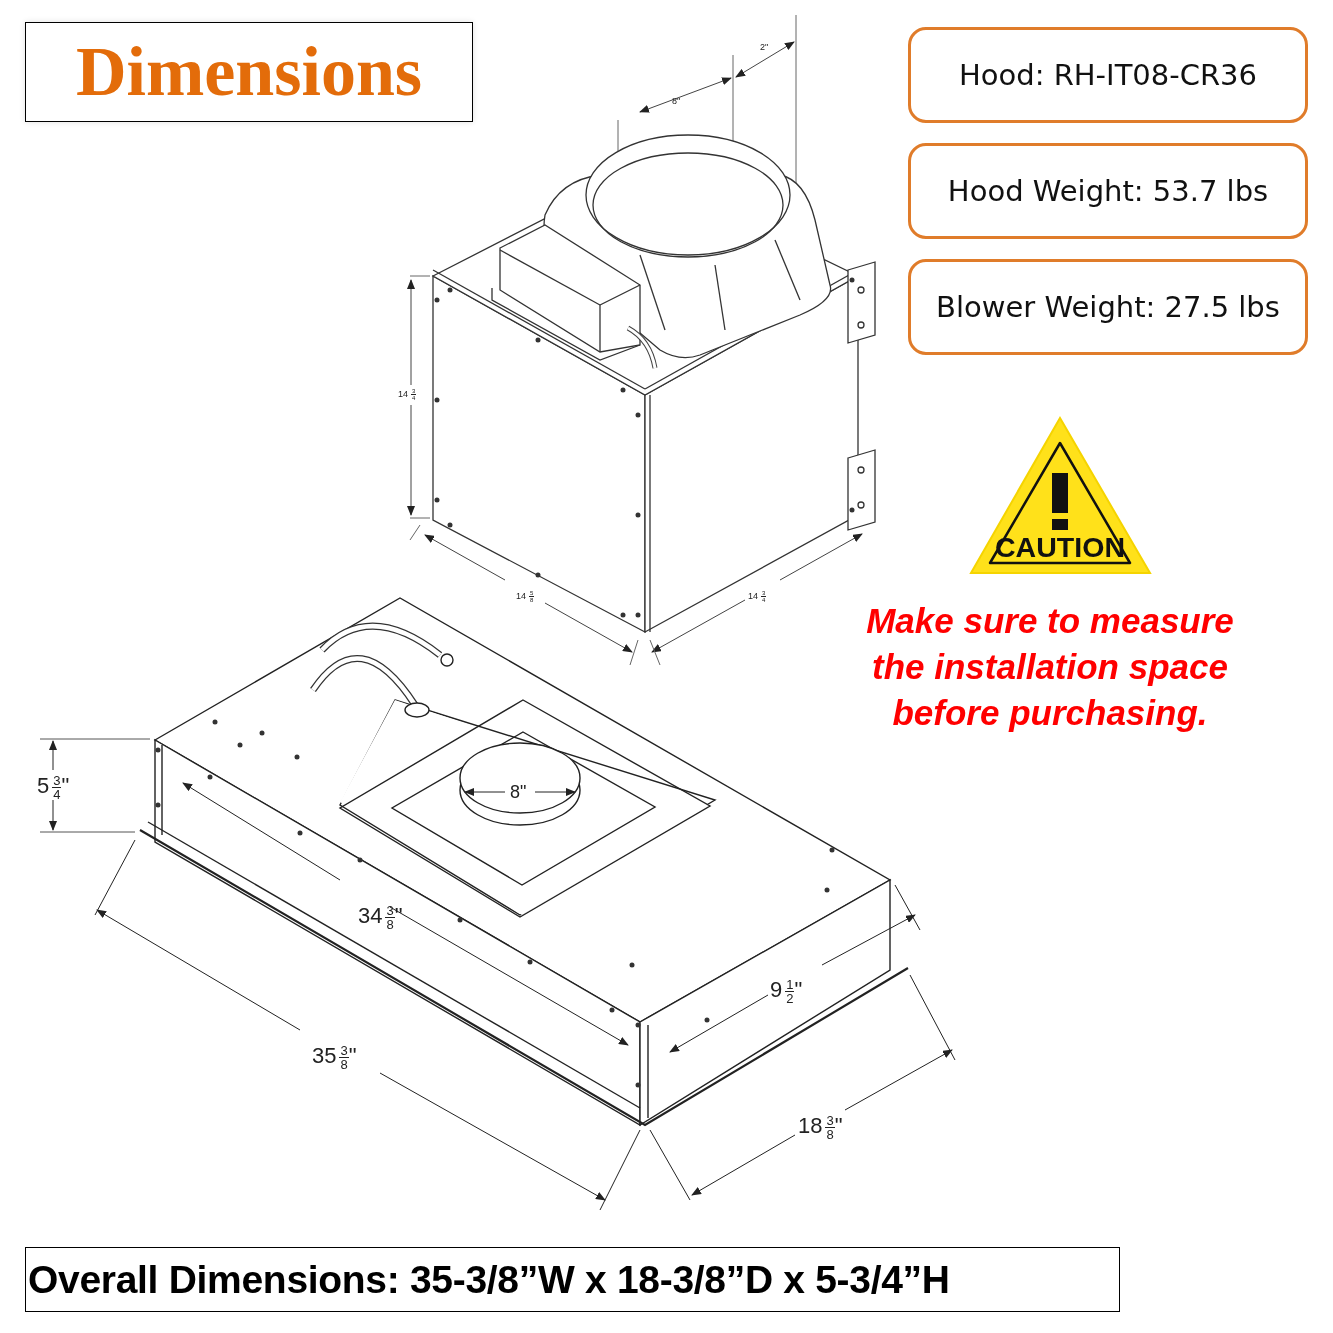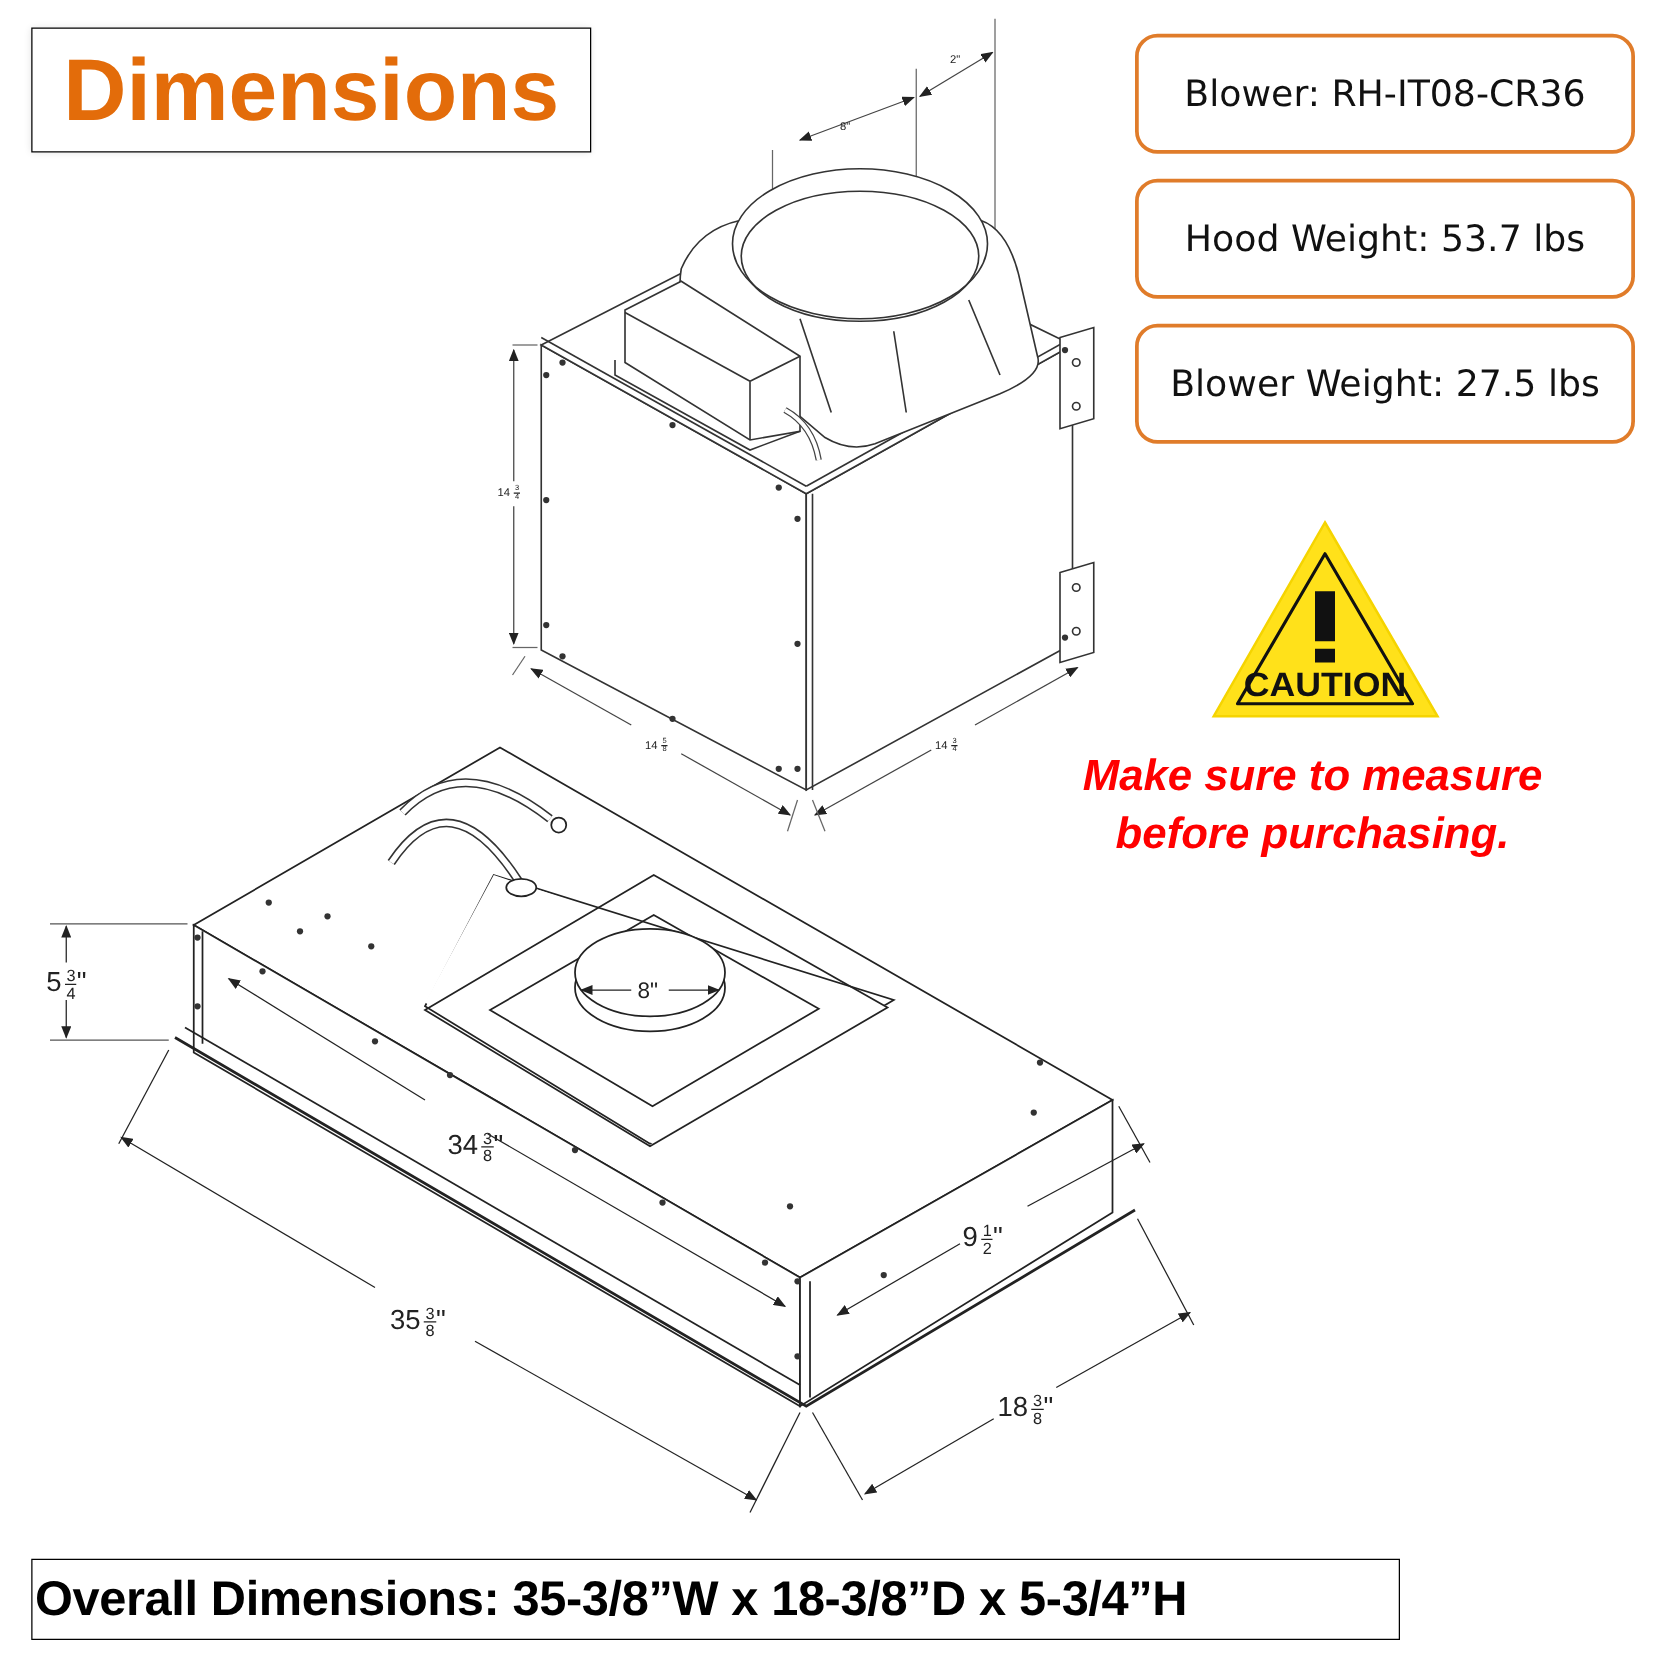--- a/index.html
+++ b/index.html
@@ -10,21 +10,21 @@
   }
   .title-box {
     position: absolute; left: 25px; top: 22px; width: 448px; height: 100px;
     border: 1.5px solid #000; box-sizing: border-box;
     box-shadow: 0 0 6px rgba(0,0,0,0.12);
     display: flex; align-items: center; justify-content: center;
     background: #fff;
   }
   .title-text {
     color: #E36C0A; font-weight: bold; font-size: 70px; letter-spacing: 0px;
-    font-family: Liberation Sans, sans-serif;
+    font-family: Liberation Serif, serif;
   }
   .spec-box {
     position: absolute; left: 908px; width: 400px; height: 96px;
     border: 3px solid #E07C2A; border-radius: 18px; box-sizing: border-box;
     display: flex; align-items: center; justify-content: center;
     background: #fff;
   }
   .spec-text {
     font-family: "DejaVu Sans", sans-serif; font-size: 29px; color: #111;
   }
@@ -58,21 +58,21 @@
   }
 </style>
 </head>
 <body>
 
 <div class="title-box">
   <span class="title-text">Dimensions</span>
 </div>
 
 <div class="spec-box" style="top:27px;">
-  <span class="spec-text">Blower: RH-IT08-CR36</span>
+  <span class="spec-text">Hood: RH-IT08-CR36</span>
 </div>
 <div class="spec-box" style="top:143px;">
   <span class="spec-text">Hood Weight: 53.7 lbs</span>
 </div>
 <div class="spec-box" style="top:259px;">
   <span class="spec-text">Blower Weight: 27.5 lbs</span>
 </div>
 
 <svg class="drawing" width="1333" height="1333" viewBox="0 0 1333 1333">
   <defs>
@@ -284,18 +284,19 @@
     <polygon points="92,3 182,158 3,158" fill="#FFE11A" stroke="#F5D400" stroke-width="2"></polygon>
     <polygon points="92,28 162,148 22,148" fill="none" stroke="#111" stroke-width="2.5" stroke-linejoin="round"></polygon>
     <rect x="84" y="58" width="16" height="40" fill="#111"></rect>
     <rect x="84" y="104" width="16" height="11" fill="#111"></rect>
     <text x="92" y="142" text-anchor="middle" font-family="Liberation Sans, sans-serif" font-weight="bold" font-size="27" fill="#111" textLength="130" lengthAdjust="spacingAndGlyphs">CAUTION</text>
   </svg>
 </div>
 
 <div class="warning">
   <div>Make sure to measure</div>
+  <div>the installation space</div>
   <div>before purchasing.</div>
 </div>
 
 <div class="overall-box">
   <span class="overall-text">Overall Dimensions: 35-3/8”W x 18-3/8”D x 5-3/4”H</span>
 </div>
 
 </body></html>

